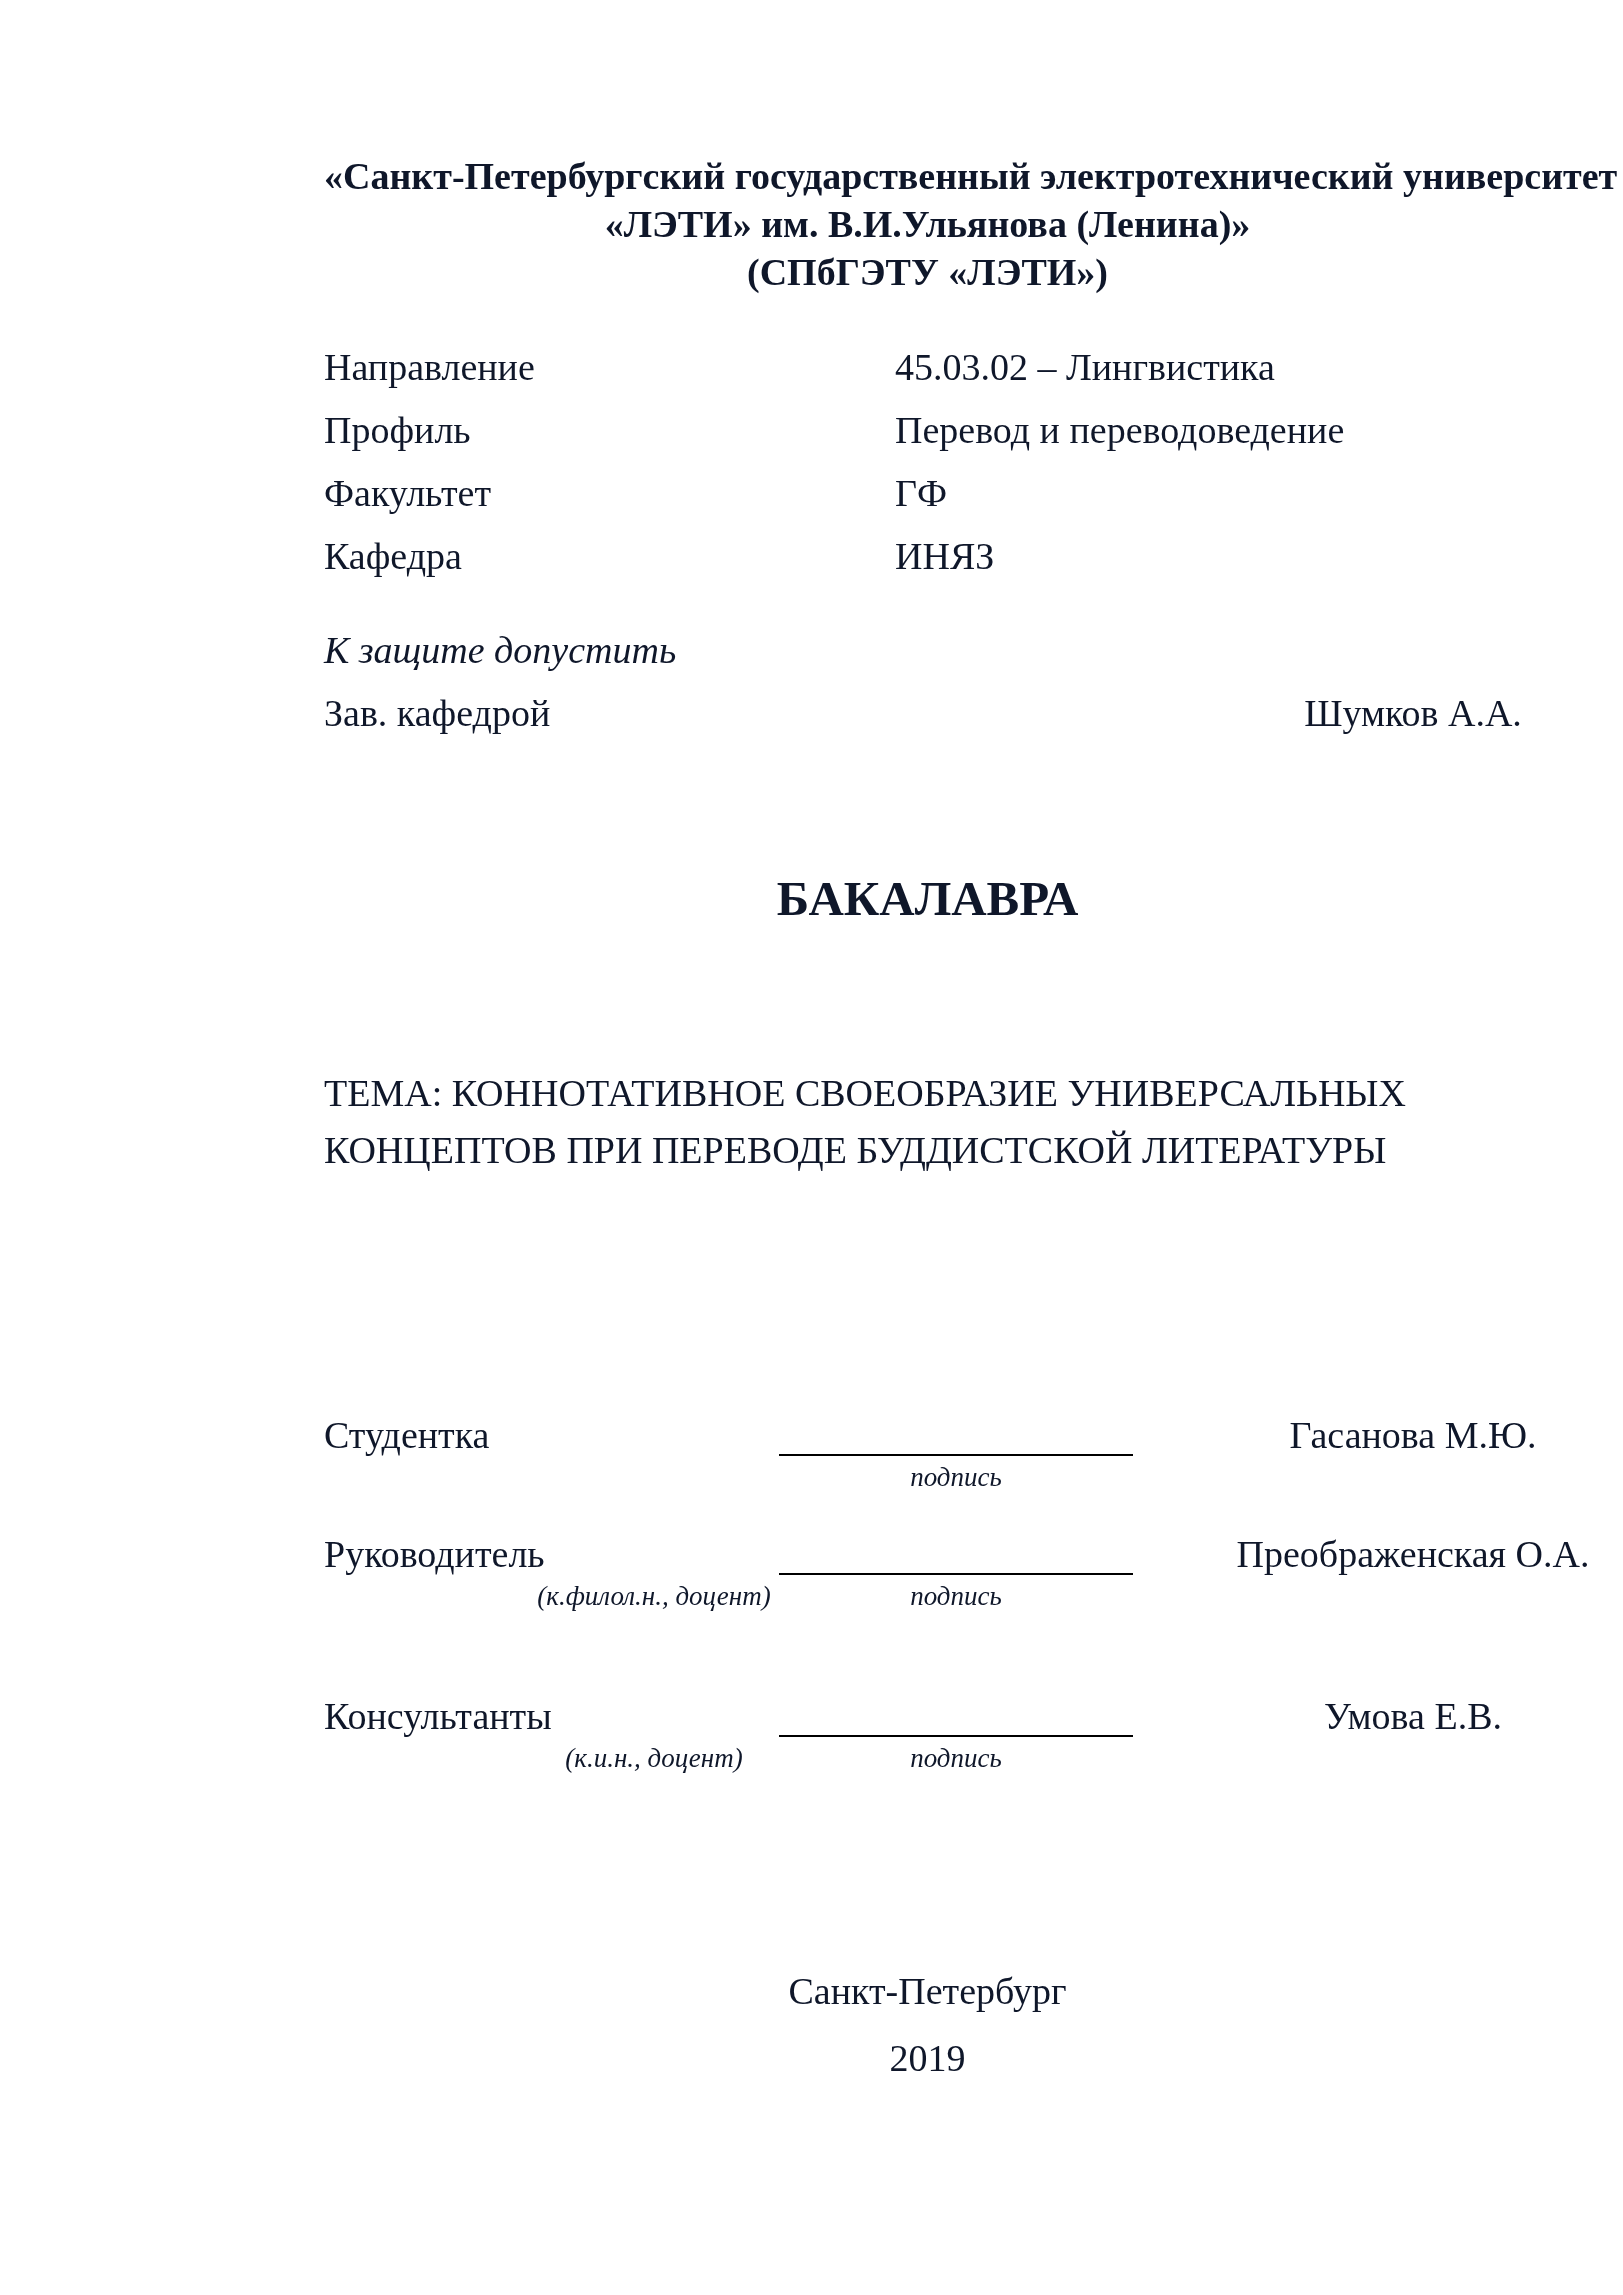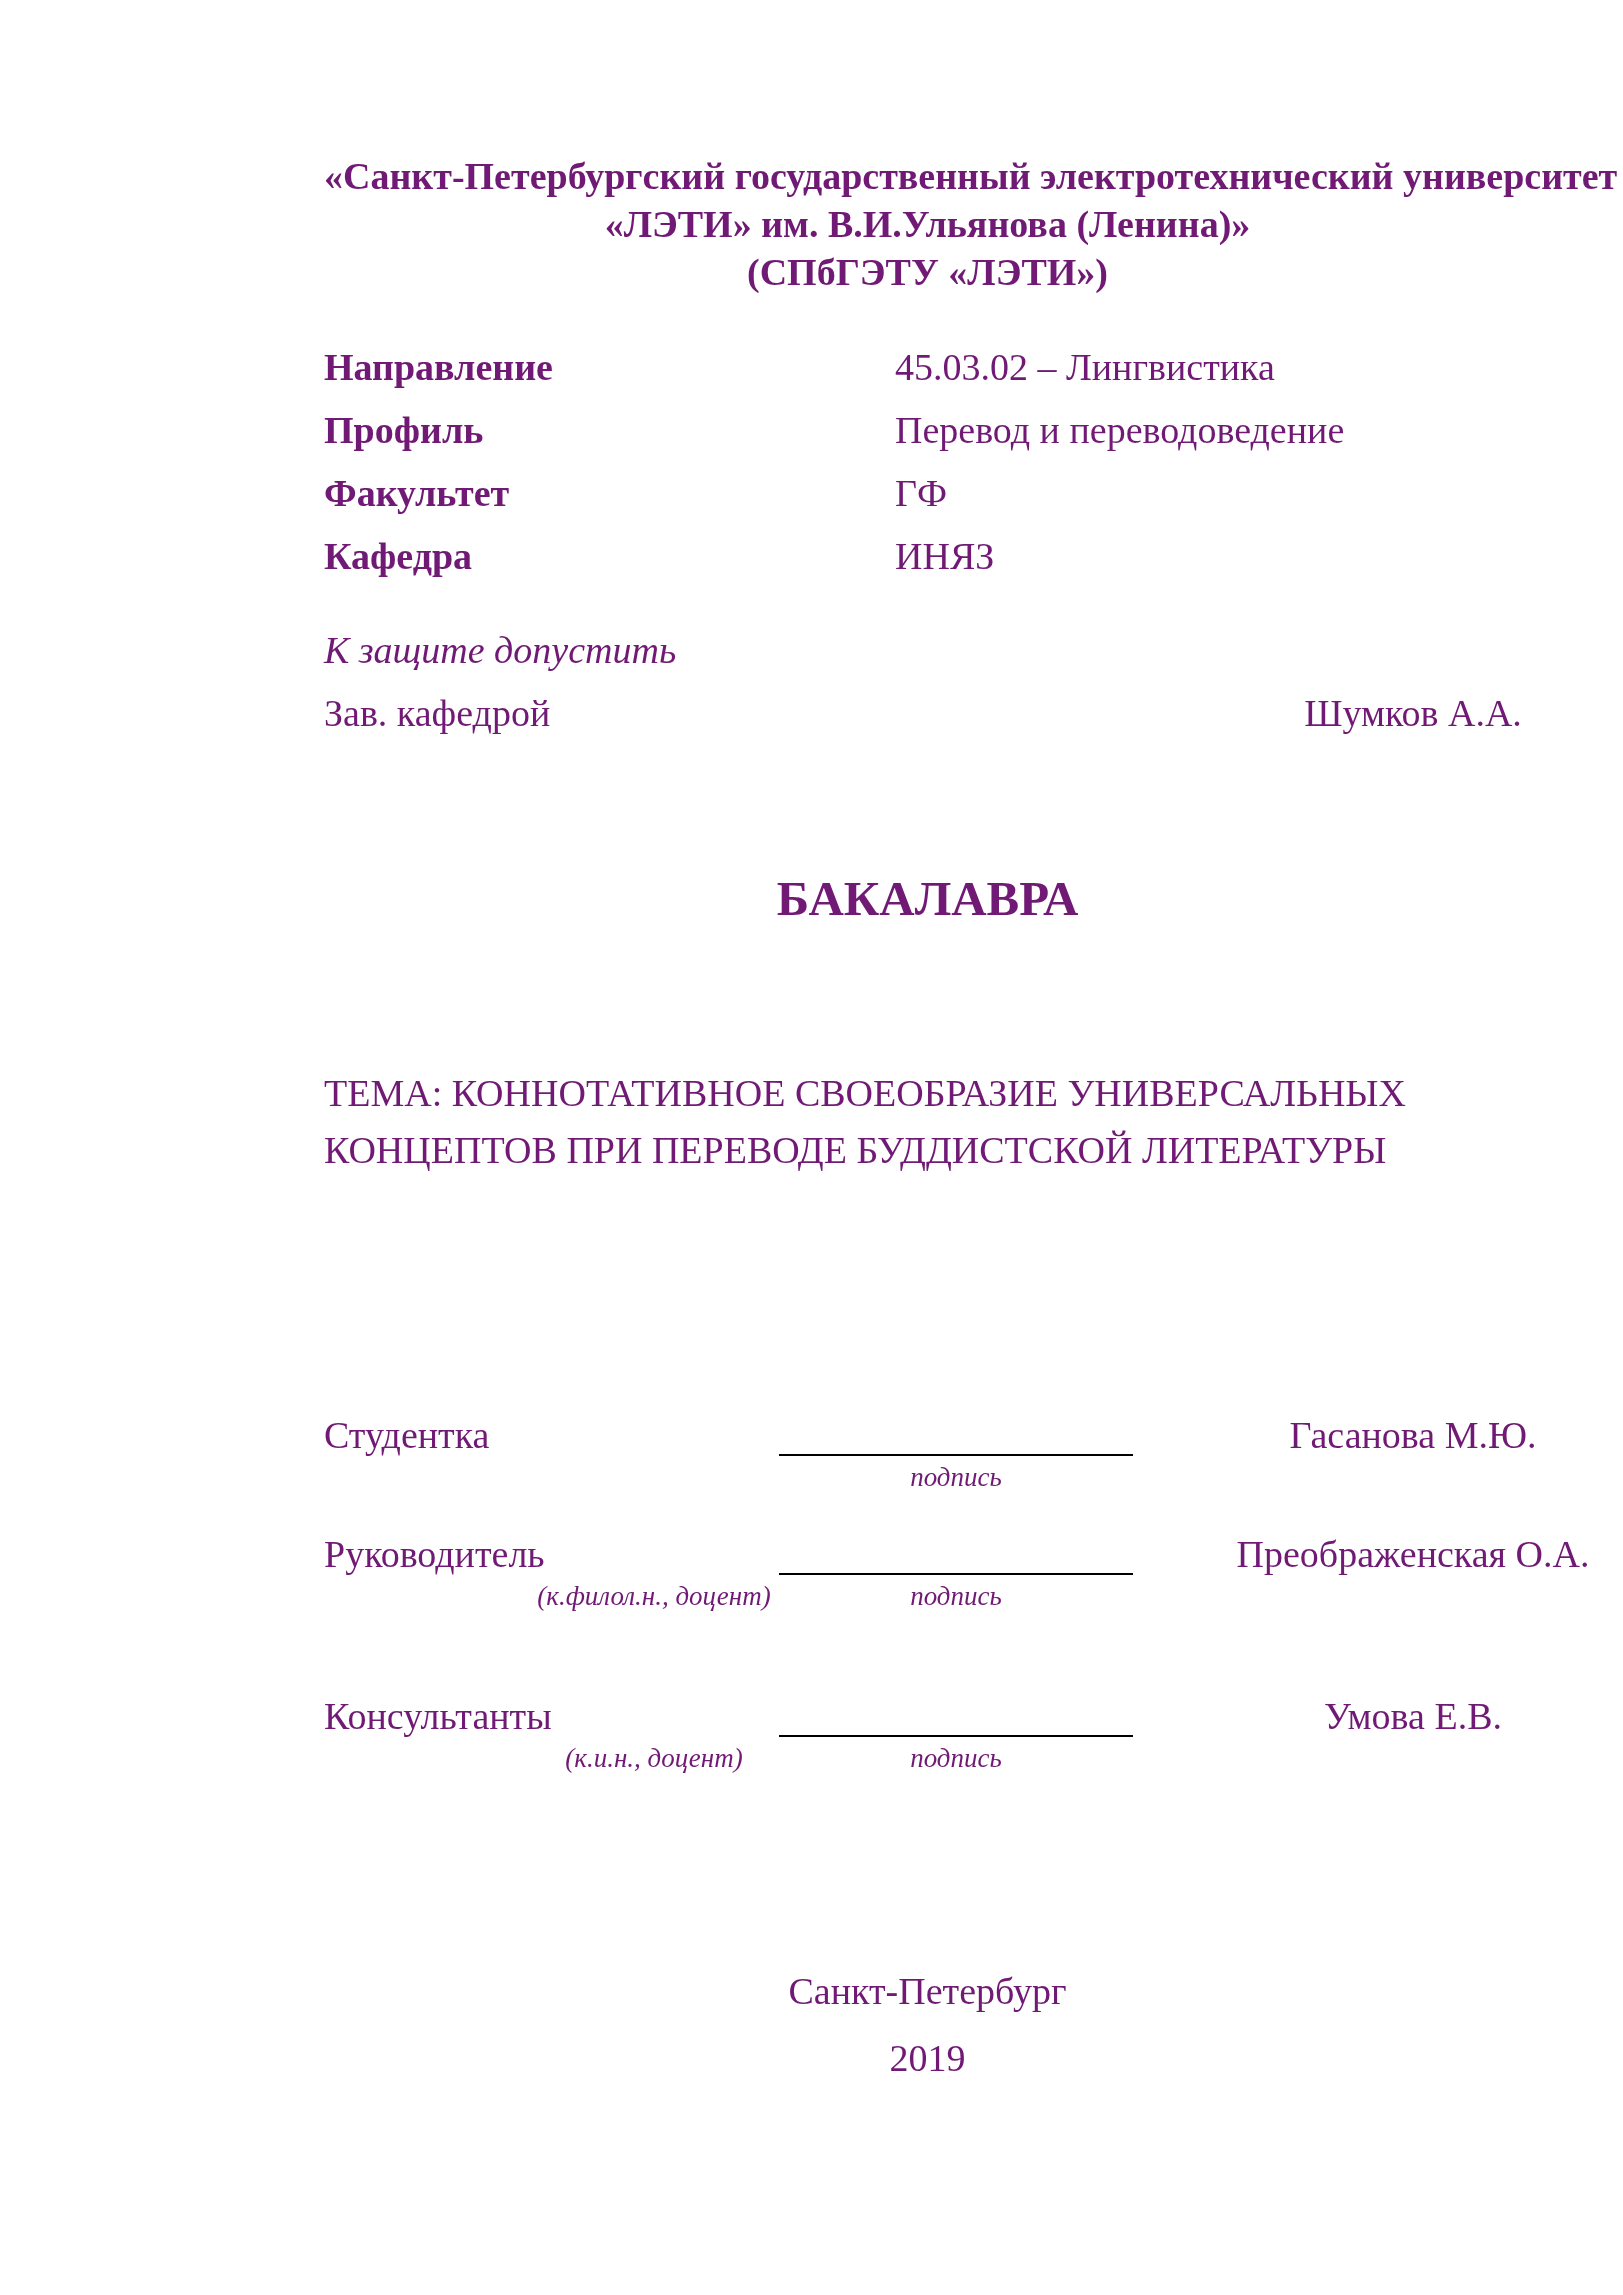--- a/index.html
+++ b/index.html
@@ -1,21 +1,21 @@
 <!DOCTYPE html>
 <html style="font-size:12.6px"><head>
 <meta charset="utf-8">
 <style>
   html, body { margin: 0; padding: 0; background: #ffffff; }
   .page {
     position: relative;
     width: 1623px;
     height: 2295px;
     background: #ffffff;
-    color: #701a75;
+    color: #0f172a;
     font-family: "Liberation Serif", "DejaVu Serif", serif;
     overflow: hidden;
   }
   .nowrap { white-space: nowrap; }
 
   
   .header {
     position: absolute;
     left: 324px; top: 152px; width: 1207px;
     text-align: center;
@@ -24,21 +24,21 @@
     line-height: 48px;
   }
 
   
   .fields {
     position: absolute;
     left: 324px; top: 345px; width: 1207px;
     font-size: 38px;
   }
   .field-row { display: flex; height: 63px; align-items: flex-start; }
-  .field-label { width: 571px; font-weight: bold; }
+  .field-label { width: 571px; font-weight: normal; }
   .field-value { flex: 1; }
 
   
   .admission-note {
     position: absolute;
     left: 324px; top: 628px;
     font-size: 38px;
     font-style: italic;
     text-align: right;
   }

